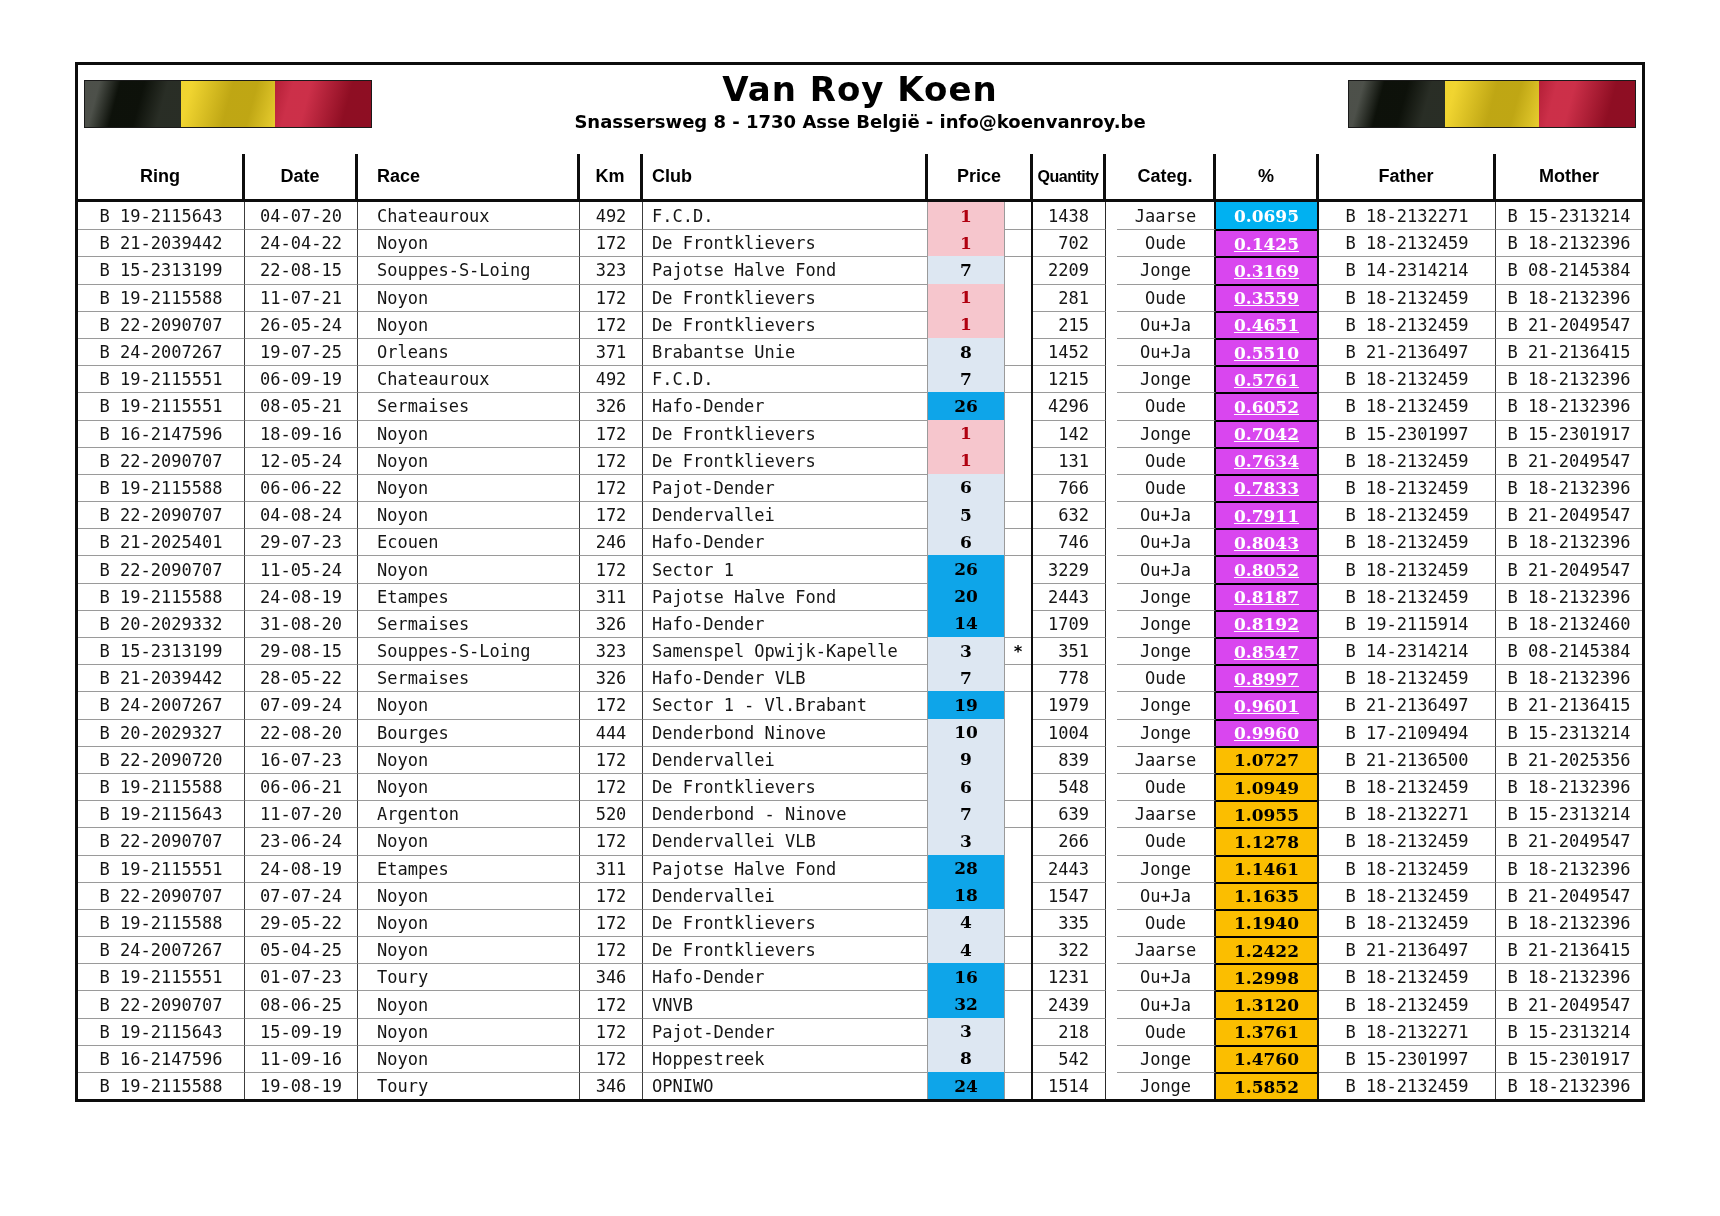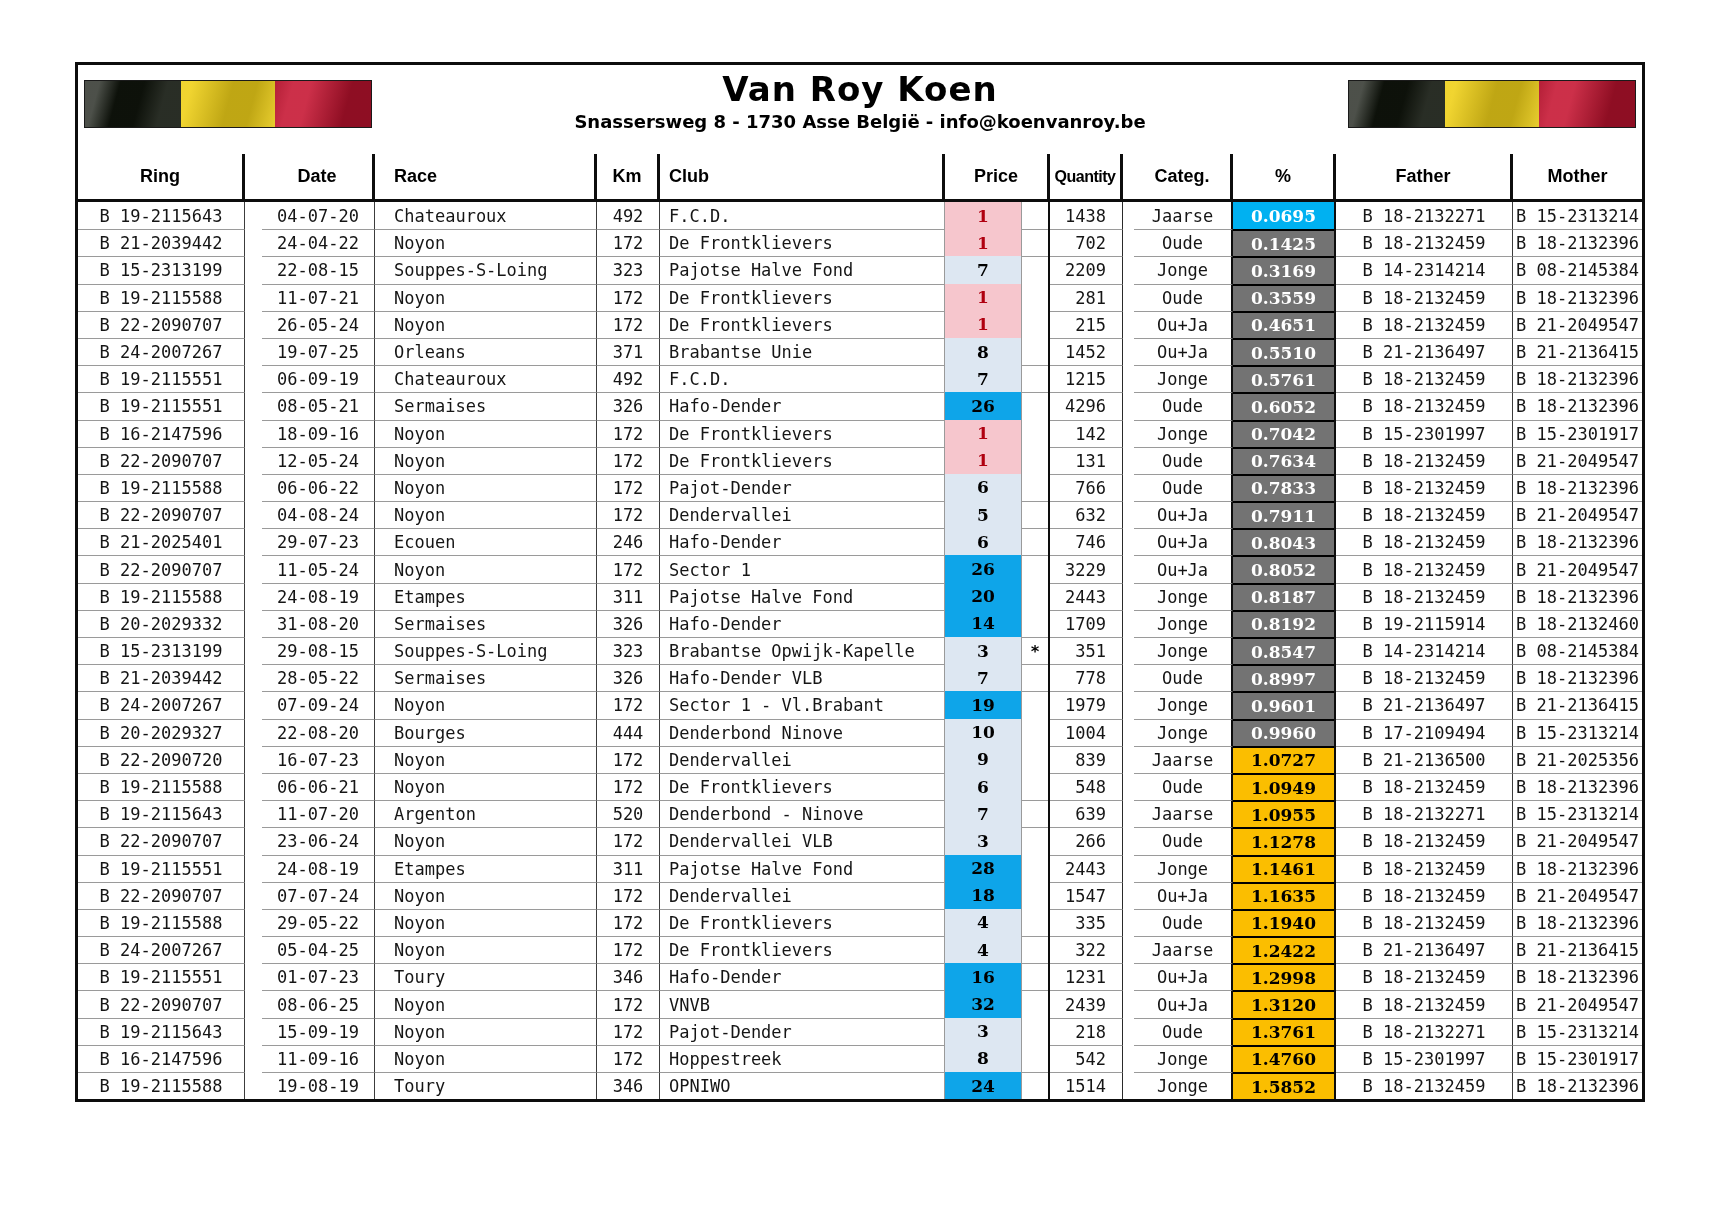--- a/index.html
+++ b/index.html
@@ -18,21 +18,21 @@
   .address{margin:2px 0 0 0;text-align:center;font-family:"DejaVu Sans",sans-serif;font-weight:bold;font-size:18px;color:#000;}
 
   
   .banner{height:46px;border-top:3px solid #0d0d0d;border-bottom:3px solid #0d0d0d;background:#b9cde6;
           display:flex;align-items:center;justify-content:center;
           font-family:"DejaVu Sans",sans-serif;font-weight:bold;font-size:26px;color:#000;}
 
   
   .cell{display:flex;align-items:center;justify-content:center;box-sizing:border-box;height:100%;white-space:nowrap;overflow:hidden;}
   .c-ring{width:167px;}
-  .c-date{width:113px;margin-left:17px;}
+  .c-date{width:113px;}
   .c-race{width:222px;justify-content:flex-start;padding-left:19px;}
   .c-km{width:63px;}
   .c-club{width:285px;justify-content:flex-start;padding-left:9px;}
   .c-price{width:105px;padding:0;}
   .c-qty{width:73px;justify-content:flex-end;padding-right:16px;}
   .c-categ{width:99px;margin-left:11px;}
   .c-pct{width:103px;padding:0;}
   .c-father{width:177px;}
   .c-mother{flex:1;}
 
@@ -59,21 +59,21 @@
              font-family:"DejaVu Serif",serif;font-weight:bold;font-size:17px;}
   .bg-pink{background:#f6c6cd;color:#b00010;}
   .bg-blue{background:#dde7f2;color:#000;}
   .bg-white{background:#0ea5e9;color:#000;}
   .price-star{flex:1;height:100%;border-left:1px solid #9a9a9a;display:flex;align-items:center;justify-content:center;
               font-weight:bold;font-size:16px;color:#000;}
   .pct-val{flex:1;height:100%;display:flex;align-items:center;justify-content:center;border-top:2px solid #000;
            font-family:"DejaVu Serif",serif;font-weight:bold;font-size:17px;box-sizing:border-box;}
   .row:first-child .pct-val{border-top:none;}
   .pct-cyan{background:#00b1f1;color:#fff;}
-  .pct-red{background:#737373;color:#fff;}
+  .pct-red{background:#d946ef;color:#fff;text-decoration:underline;}
   .pct-amber{background:#fbbe00;color:#000;}
 </style>
 </head>
 <body>
 
 <div class="page">
   <div class="frame">
 
     <div class="head">
       <div class="flag left"></div>
@@ -400,21 +400,21 @@
     </div>
     <div class="cell c-father bt">B 19-2115914</div>
     <div class="cell c-mother bt">B 18-2132460</div>
   </div>
 
   <div class="row">
     <div class="cell c-ring bt">B 15-2313199</div>
     <div class="cell c-date bt">29-08-15</div>
     <div class="cell c-race bt">Souppes-S-Loing</div>
     <div class="cell c-km bt">323</div>
-    <div class="cell c-club bt">Brabantse Opwijk-Kapelle</div>
+    <div class="cell c-club bt">Samenspel Opwijk-Kapelle</div>
     <div class="cell c-price">
       <div class="price-val bg-blue">3</div>
       <div class="price-star bt">*</div>
     </div>
     <div class="cell c-qty bt">351</div>
     <div class="cell c-categ bt">Jonge</div>
     <div class="cell c-pct">
       <div class="pct-val pct-red">0.8547</div>
     </div>
     <div class="cell c-father bt">B 14-2314214</div>

